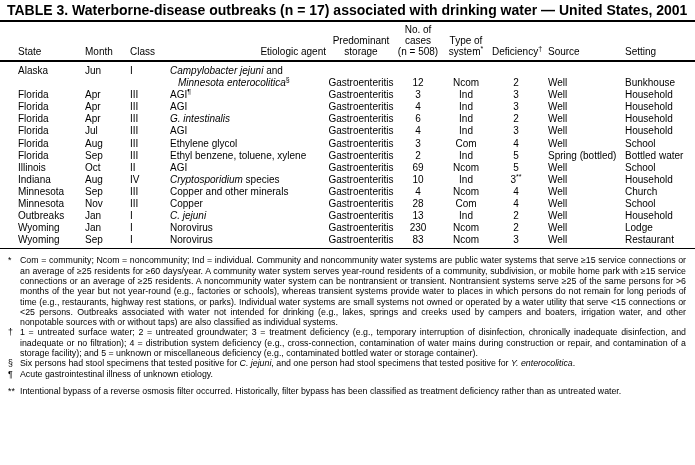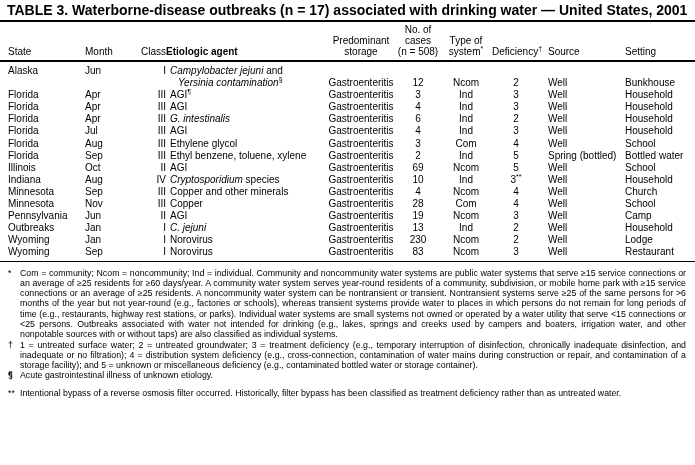--- a/index.html
+++ b/index.html
@@ -15,26 +15,26 @@
   col.w-agent{width:160px} col.w-ill{width:70px} col.w-cases{width:44px}
   col.w-type{width:52px} col.w-def{width:48px} col.w-src{width:78px}
   col.w-set{width:77px}
   thead th { font-weight:normal; font-size:10px; line-height:11px;
              vertical-align:bottom; padding:2px 0 3px 0;
              border-bottom:2px solid #000; white-space:nowrap; }
   tbody td { font-size:10px; line-height:12.1px; vertical-align:bottom;
              white-space:nowrap; overflow:hidden; }
   tbody tr:first-child td { padding-top:3px; }
   tbody tr:last-child td { border-bottom:1.5px solid #000; padding-bottom:2px; }
-  .c-state { text-align:left; padding-left:8px;margin-top:28px; }
+  .c-state { text-align:left; padding-left:18px;margin-top:28px; }
   .c-month { text-align:left; }
-  .c-class { text-align:right;margin-left:17px; }
+  .c-class { text-align:left;margin-left:17px; }
   .c-agent { text-align:left; padding-left:4px; }
   th.c-agent, th.c-state + th {}
-  th.c-agent { text-align:left; padding-left:0;font-weight:bold; }
+  th.c-agent { text-align:right; padding-left:0; }
   .c-ill, .c-cases, .c-type, .c-def { text-align:center; }
   .c-src { text-align:left; padding-left:8px; }
   .c-set { text-align:left; padding-left:7px;margin-top:24px; }
   .v-top { vertical-align:top; }
   .agent2 { padding-left:8px; }
   sup { font-size:7px; line-height:0; vertical-align:super; }
   .footnotes { padding:6px 9px 0 7px; font-size:8.8px; line-height:10.3px; }
   .fn { position:relative; padding-left:13px; text-align:justify; }
   .fn .mk { position:absolute; left:1px; top:0; text-align:left; }
   .fn.gap { margin-top:7px; }
@@ -95,21 +95,21 @@
           </th>
       </tr>
     </thead>
     <tbody>
       <tr>
         <td class="c-state v-top">Alaska</td>
         <td class="c-month v-top">Jun</td>
         <td class="c-class v-top">I</td>
         <td class="c-agent">
           <div><i>Campylobacter jejuni</i><span> and</span></div>
-          <div class="agent2"><i>Yersinia contamination</i><sup>§</sup></div>
+          <div class="agent2"><i>Minnesota enterocolitica</i><sup>§</sup></div>
         </td>
         <td class="c-ill">Gastroenteritis</td>
         <td class="c-cases">12</td>
         <td class="c-type">Ncom</td>
         <td class="c-def">2</td>
         <td class="c-src">Well</td>
         <td class="c-set">Bunkhouse</td>
       </tr>
       <tr>
         <td class="c-state">Florida</td>
@@ -225,32 +225,20 @@
         <td class="c-class">III</td>
         <td class="c-agent">Copper</td>
         <td class="c-ill">Gastroenteritis</td>
         <td class="c-cases">28</td>
         <td class="c-type">Com</td>
         <td class="c-def">4</td>
         <td class="c-src">Well</td>
         <td class="c-set">School</td>
       </tr>
       <tr>
-        <td class="c-state">Pennsylvania</td>
-        <td class="c-month">Jun</td>
-        <td class="c-class">II</td>
-        <td class="c-agent">AGI</td>
-        <td class="c-ill">Gastroenteritis</td>
-        <td class="c-cases">19</td>
-        <td class="c-type">Ncom</td>
-        <td class="c-def">3</td>
-        <td class="c-src">Well</td>
-        <td class="c-set">Camp</td>
-      </tr>
-      <tr>
         <td class="c-state">Outbreaks</td>
         <td class="c-month">Jan</td>
         <td class="c-class">I</td>
         <td class="c-agent"><i>C. jejuni</i></td>
         <td class="c-ill">Gastroenteritis</td>
         <td class="c-cases">13</td>
         <td class="c-type">Ind</td>
         <td class="c-def">2</td>
         <td class="c-src">Well</td>
         <td class="c-set">Household</td>
@@ -283,21 +271,21 @@
   </table>
 
   <div class="footnotes">
     <div class="fn">
       <span class="mk">*</span><span>Com = community; Ncom = noncommunity; Ind = individual. Community and noncommunity water systems are public water systems that serve ≥15 service connections or an average of ≥25 residents for ≥60 days/year. A community water system serves year-round residents of a community, subdivision, or mobile home park with ≥15 service connections or an average of ≥25 residents. A noncommunity water system can be nontransient or transient. Nontransient systems serve ≥25 of the same persons for &gt;6 months of the year but not year-round (e.g., factories or schools), whereas transient systems provide water to places in which persons do not remain for long periods of time (e.g., restaurants, highway rest stations, or parks). Individual water systems are small systems not owned or operated by a water utility that serve &lt;15 connections or &lt;25 persons. Outbreaks associated with water not intended for drinking (e.g., lakes, springs and creeks used by campers and boaters, irrigation water, and other nonpotable sources with or without taps) are also classified as individual systems.</span>
     </div>
     <div class="fn">
       <span class="mk">†</span><span>1 = untreated surface water; 2 = untreated groundwater; 3 = treatment deficiency (e.g., temporary interruption of disinfection, chronically inadequate disinfection, and inadequate or no filtration); 4 = distribution system deficiency (e.g., cross-connection, contamination of water mains during construction or repair, and contamination of a storage facility); and 5 = unknown or miscellaneous deficiency (e.g., contaminated bottled water or storage container).</span>
     </div>
     <div class="fn">
-      <span class="mk">§</span>
+      <span class="mk">§</span><span><span>Six persons had stool specimens that tested positive for </span><i>C. jejuni</i><span>, and one person had stool specimens that tested positive for </span><i>Y. enterocolitica</i><span>.</span></span>
     </div>
     <div class="fn">
       <span class="mk">¶</span><span>Acute gastrointestinal illness of unknown etiology.</span>
     </div>
     <div class="fn gap">
       <span class="mk">**</span><span>Intentional bypass of a reverse osmosis filter occurred. Historically, filter bypass has been classified as treatment deficiency rather than as untreated water.</span>
     </div>
   </div>
 
 </div>

